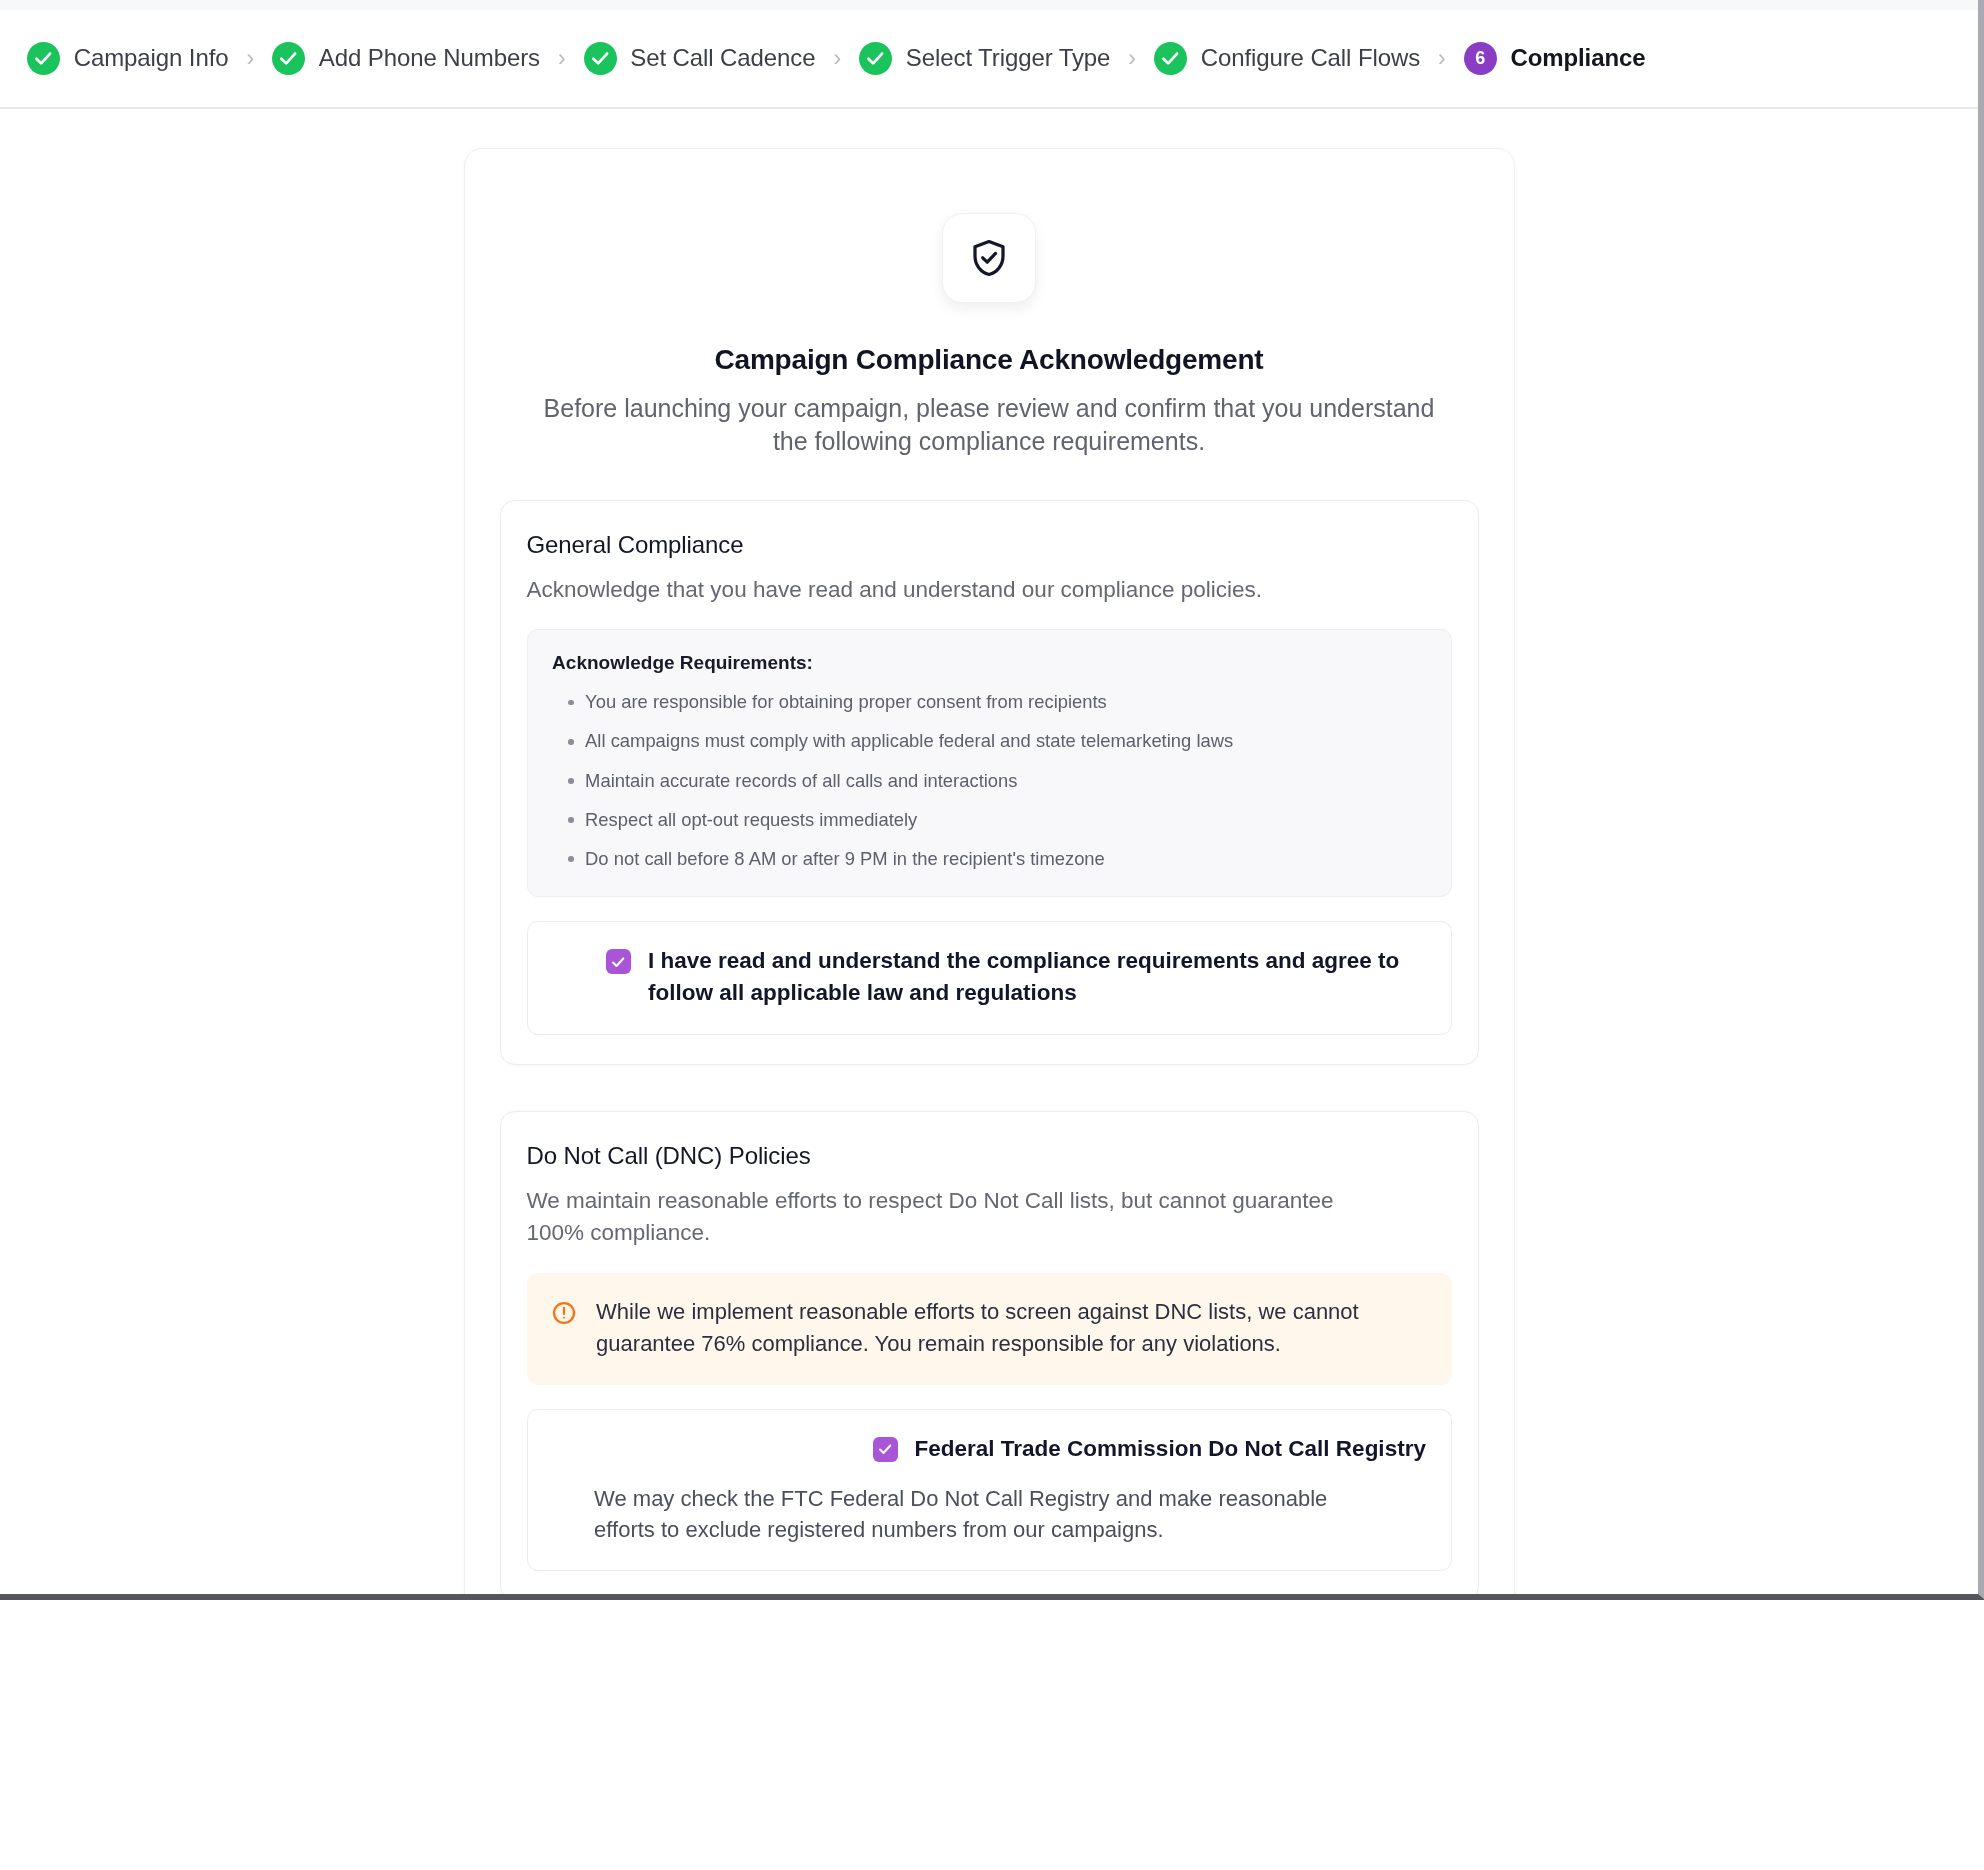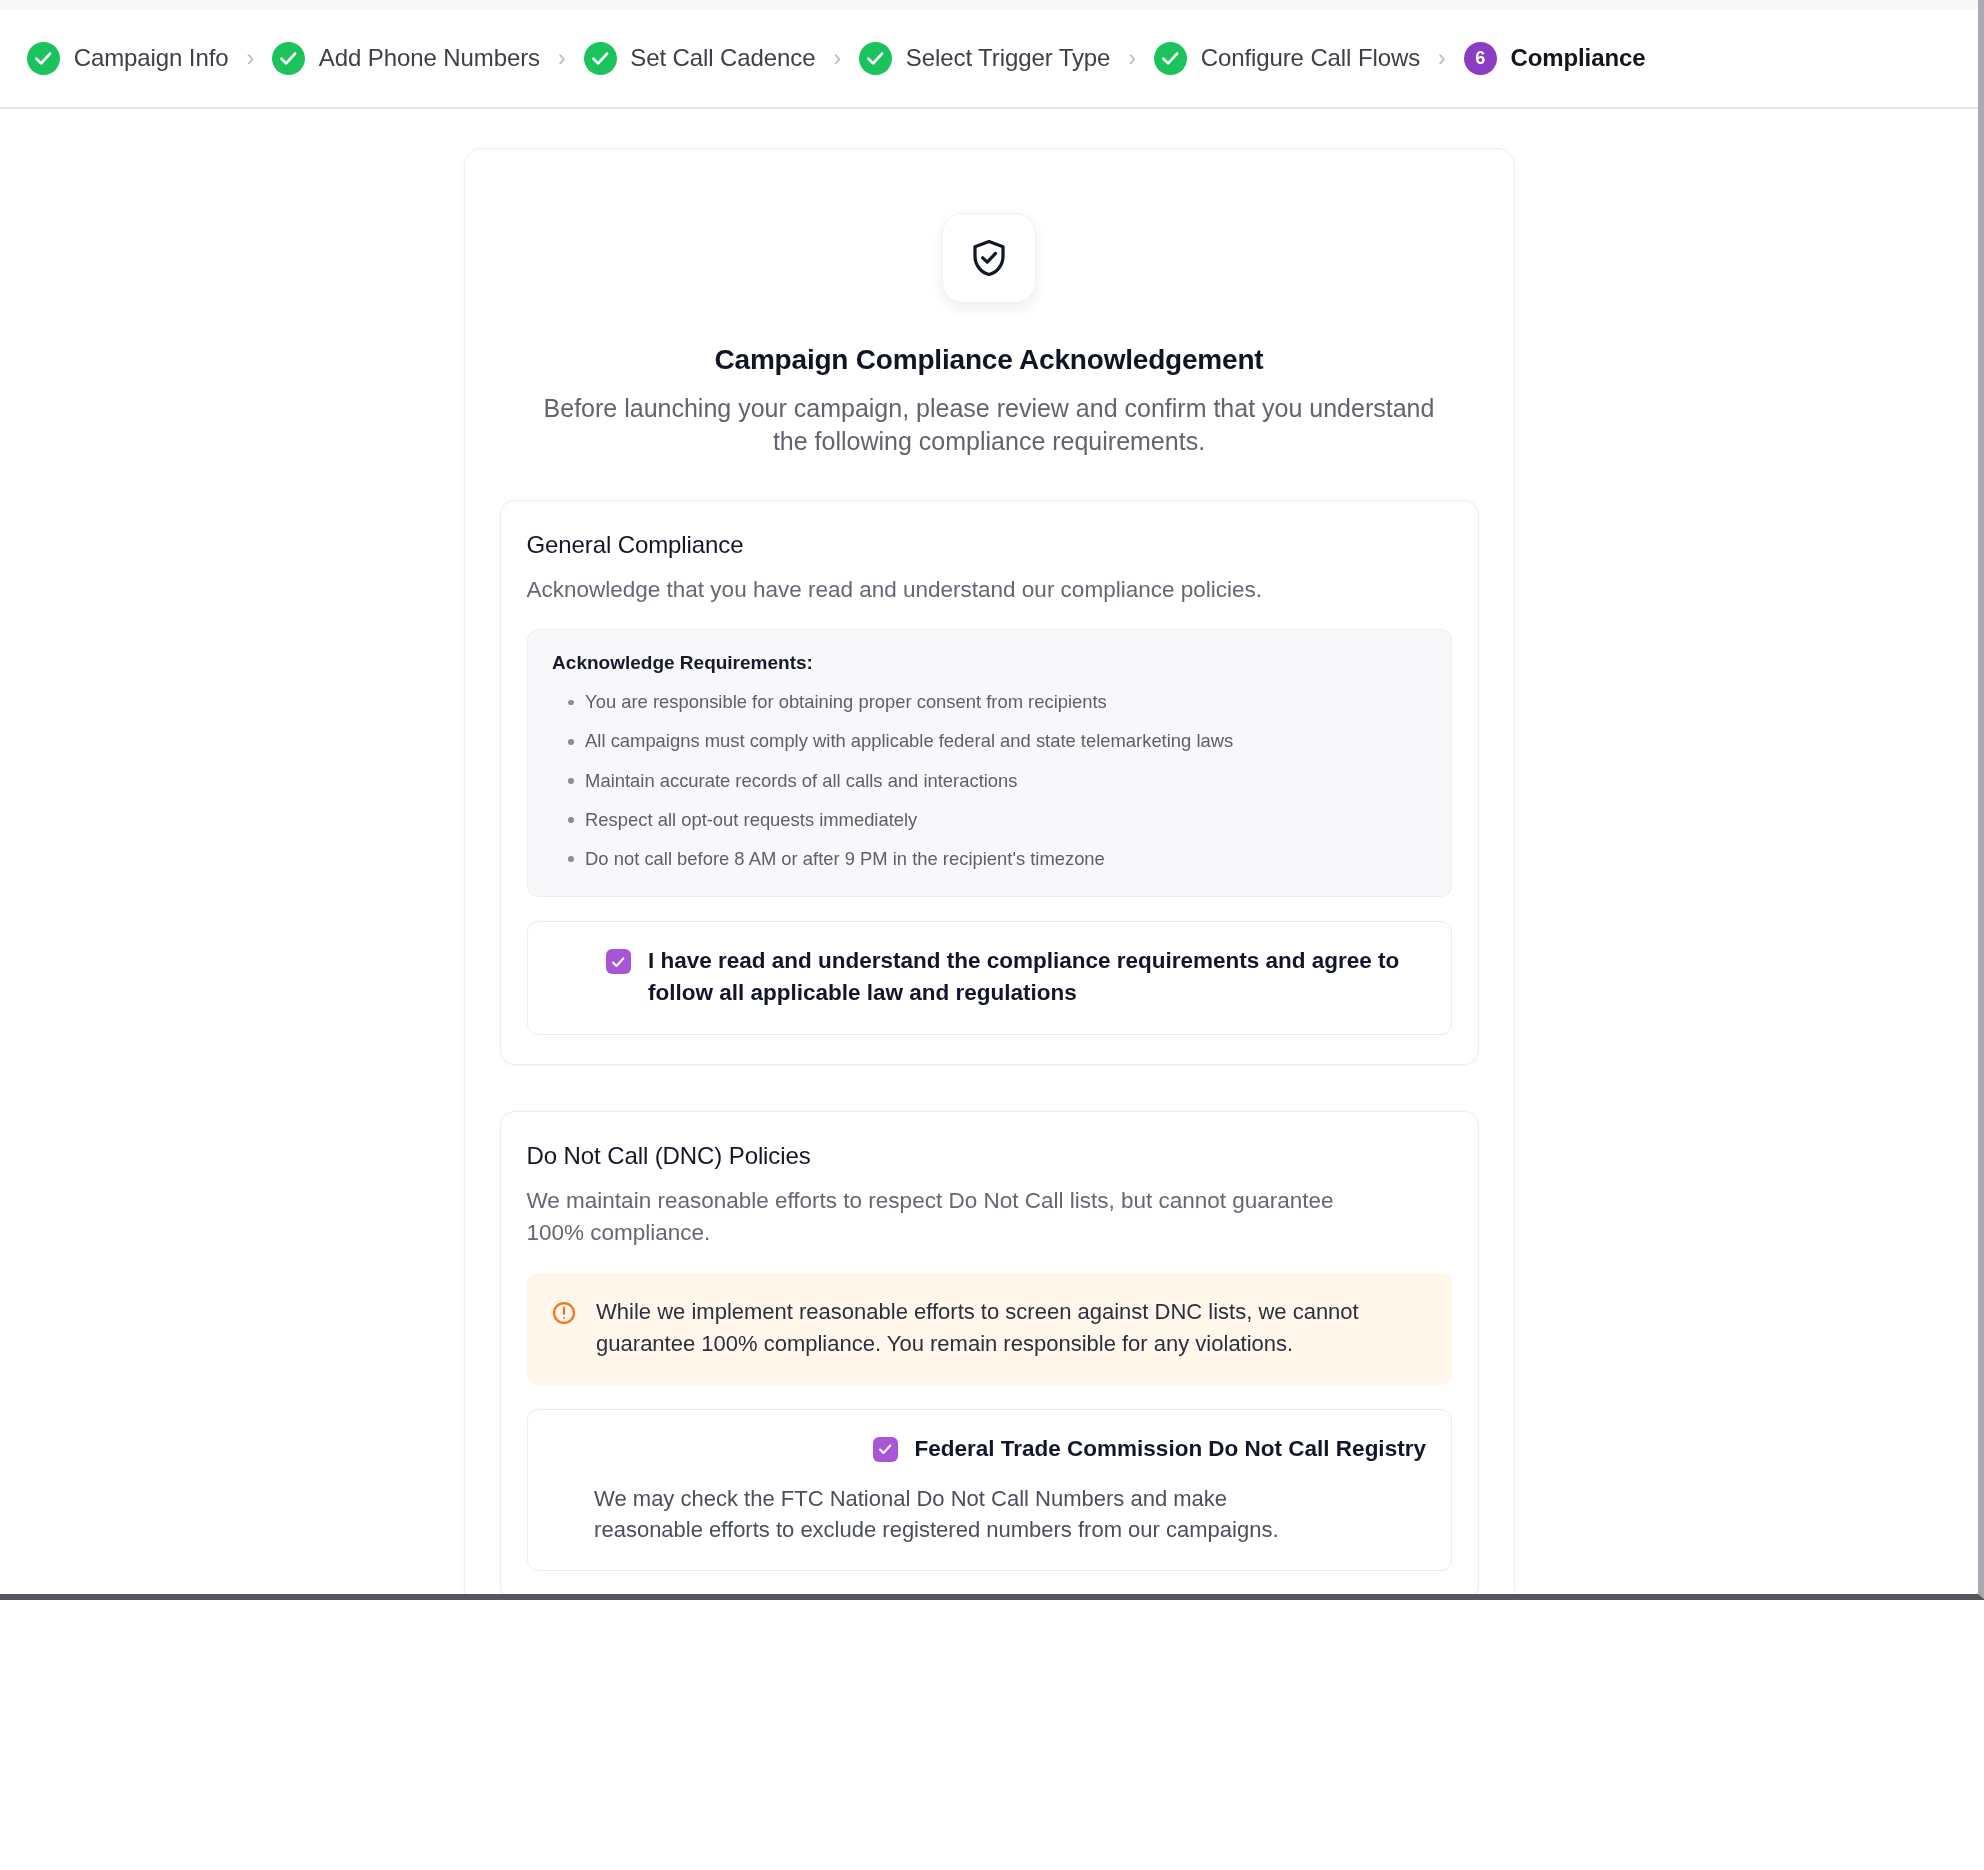--- a/index.html
+++ b/index.html
@@ -387,33 +387,33 @@
         <div class="section-desc">We maintain reasonable efforts to respect Do Not Call lists, but cannot guarantee 100% compliance.</div>
 
         <div class="alert">
           <span class="alert-icon">
             <svg width="26" height="26" viewBox="0 0 24 24" fill="none" stroke="#f97316" stroke-width="2.1" stroke-linecap="round" stroke-linejoin="round">
               <circle cx="12" cy="12" r="9.2"></circle>
               <line x1="12" y1="7.3" x2="12" y2="12.9"></line>
               <circle cx="12" cy="16.3" r="0.9" fill="#f97316" stroke="none"></circle>
             </svg>
           </span>
-          <span class="alert-text">While we implement reasonable efforts to screen against DNC lists, we cannot guarantee 100% compliance. You remain responsible for any violations.</span>
+          <span class="alert-text">While we implement reasonable efforts to screen against DNC lists, we cannot guarantee 76% compliance. You remain responsible for any violations.</span>
         </div>
 
         <div class="check-box-card">
           <div class="check-row">
             <span class="checkbox">
               <svg width="16.4" height="16.4" viewBox="0 0 24 24" fill="none" stroke="#ffffff" stroke-width="3" stroke-linecap="round" stroke-linejoin="round">
                   <polyline points="4.5,12.5 9.5,17.5 19.5,6.5"></polyline>
                 </svg>
             </span>
             <span class="check-label">Federal Trade Commission Do Not Call Registry</span>
           </div>
-          <div class="check-sub">We may check the FTC National Do Not Call Numbers and make reasonable efforts to exclude registered numbers from our campaigns.</div>
+          <div class="check-sub">We may check the FTC Federal Do Not Call Registry and make reasonable efforts to exclude registered numbers from our campaigns.</div>
         </div>
       </div>
 
     </div>
   </div>
 
 </div>
 
 
 </body></html>

